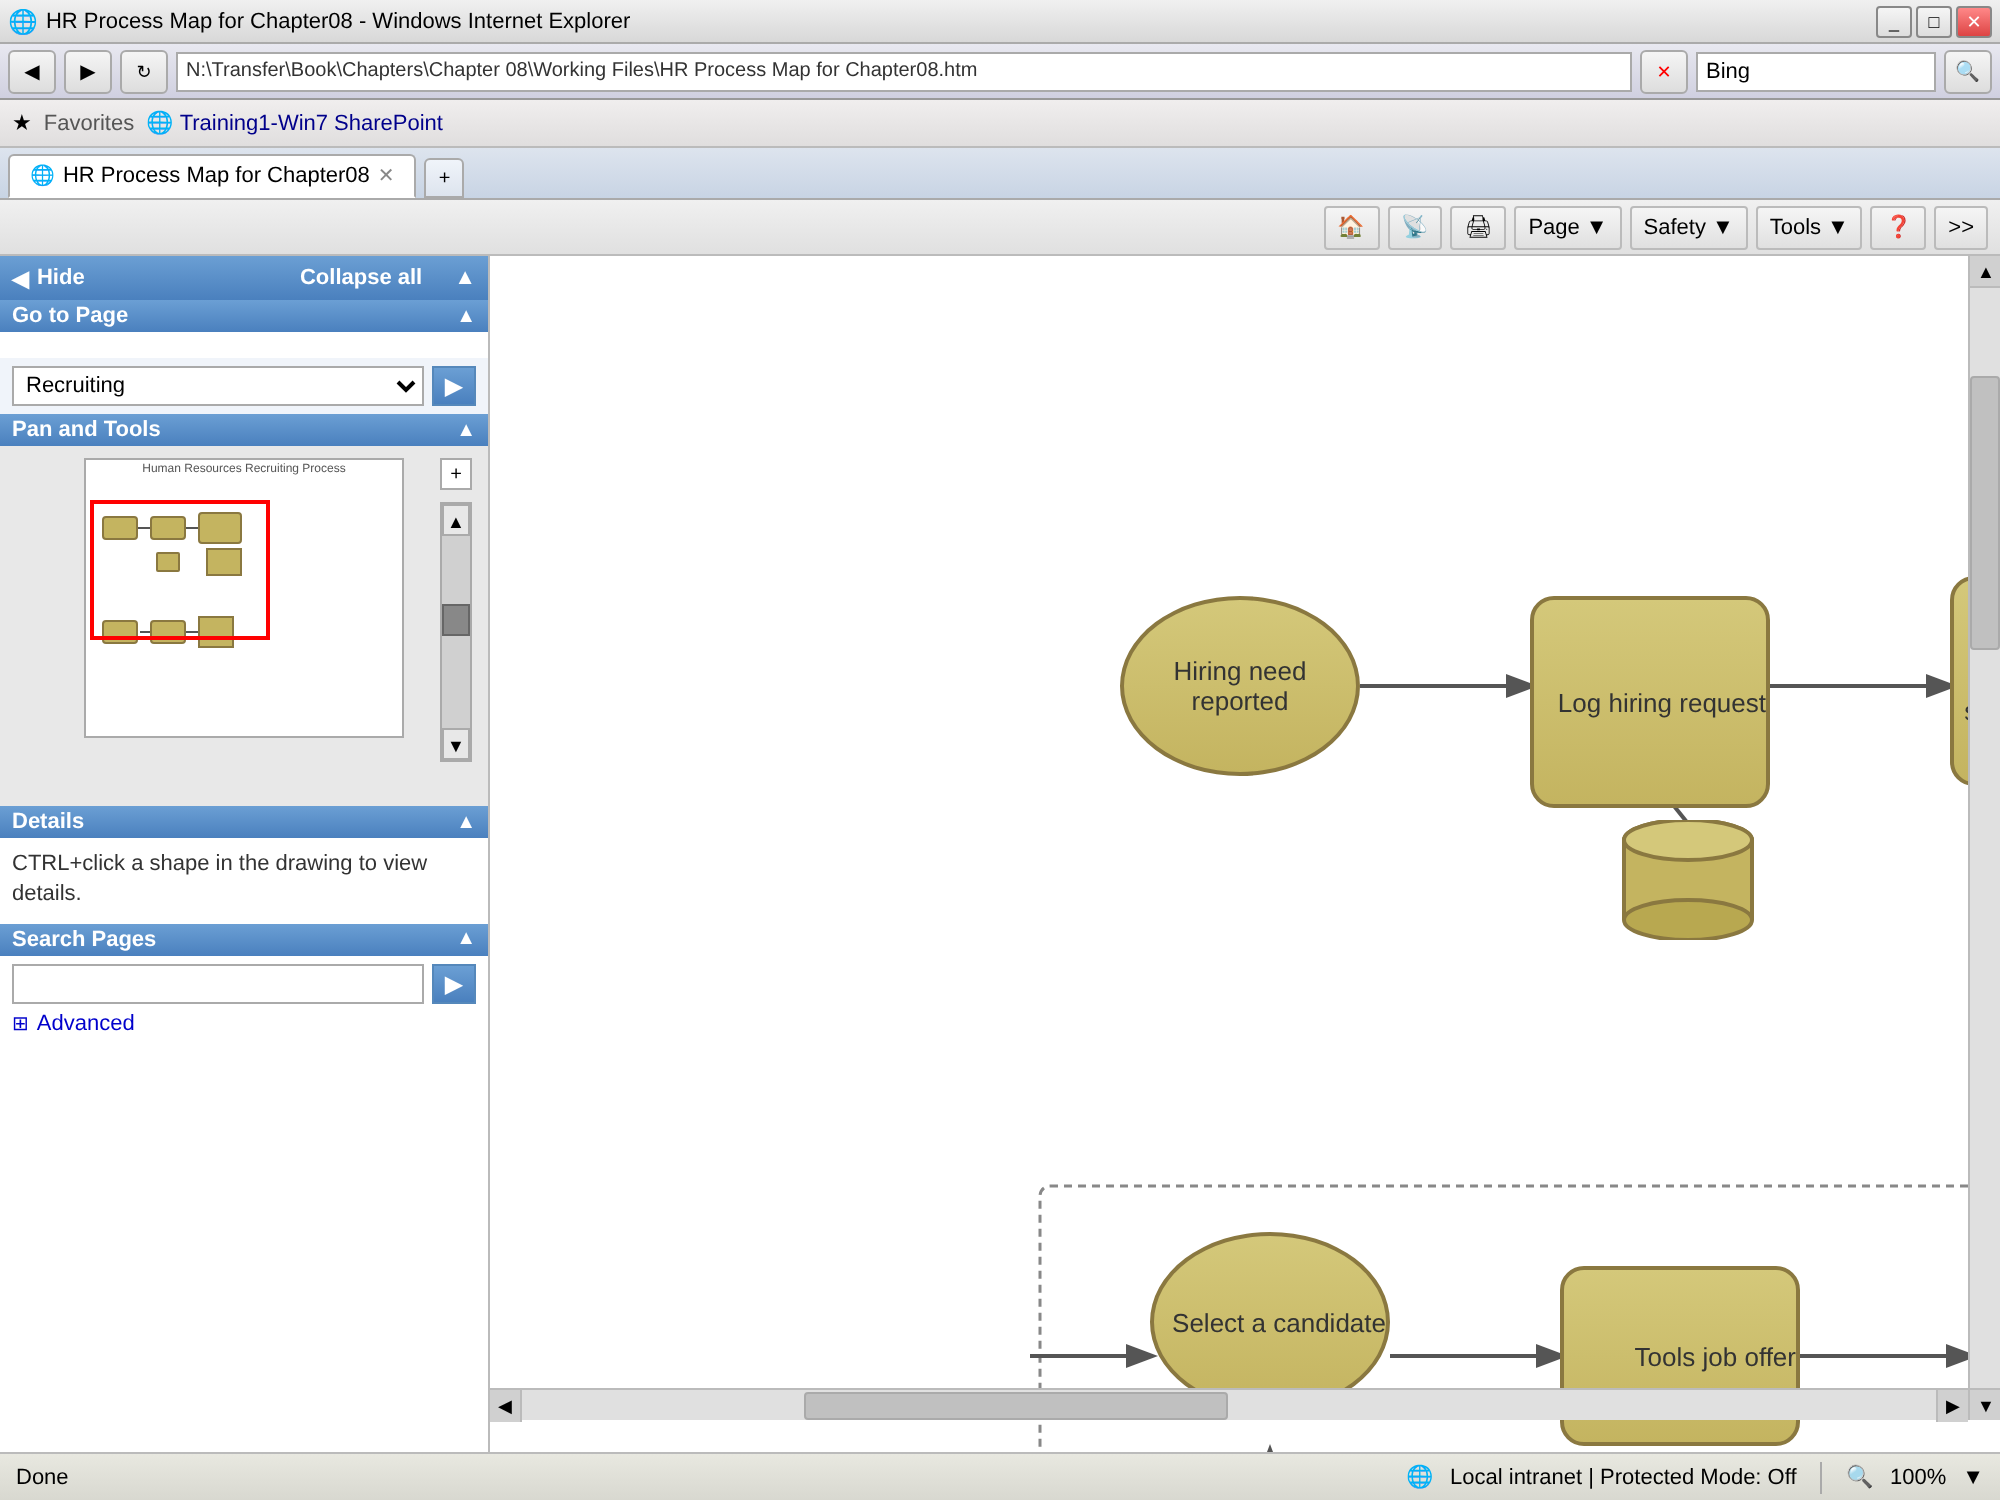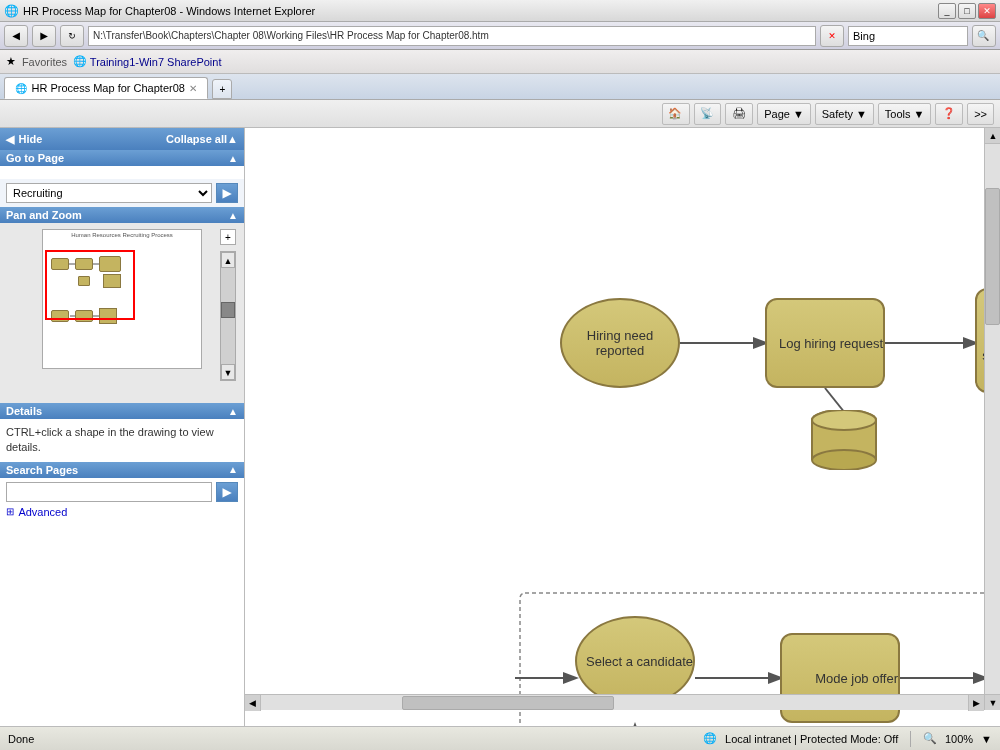--- a/index.html
+++ b/index.html
@@ -308,41 +308,41 @@
 
 <div class="main-layout">
 
   <div class="left-panel">
 
     <div class="panel-header">
       <div style="display:flex; align-items:center; gap:4px;">
         <span>◀</span>
         <span>Hide</span>
       </div>
-      <div style="display:flex; gap:0;">
+      <div style="display:flex; gap:16px;">
         <span>Collapse all</span>
         <span>▲</span>
       </div>
     </div>
 
     <div class="panel-section">
       <span>Go to Page</span>
       <span class="section-chevron">▲</span>
     </div>
     <div class="go-to-page">
       <select class="page-select">
         <option>Recruiting</option>
       </select>
       <div class="go-btn">
         <span>▶</span>
       </div>
     </div>
 
     <div class="panel-section">
-      <span>Pan and Zoom</span>
+      <span>Pan and Tools</span>
       <span class="section-chevron">▲</span>
     </div>
     <div class="pan-zoom-area">
 
       <div class="minimap">
         <div class="minimap-title">Human Resources Recruiting Process</div>
         <div class="minimap-content">
 
           <div style="position:absolute; left:8px; top:20px; width:18px; height:12px; background:#c4b460; border:1px solid #8a7840; border-radius:2px;"></div>
           <div style="position:absolute; left:32px; top:20px; width:18px; height:12px; background:#c4b460; border:1px solid #8a7840; border-radius:2px;"></div>
@@ -437,21 +437,21 @@
           <marker id="arrow" markerWidth="8" markerHeight="8" refX="6" refY="3" orient="auto">
             <path d="M0,0 L0,6 L8,3 z" fill="#555"></path>
           </marker>
         </defs>
       </svg>
 
       <div class="shape rounded-rect" style="left:315px; top:170px; width:120px; height:90px; border-radius: 50%;">
         <span>Hiring need reported</span>
       </div>
 
-      <div class="shape rounded-rect" style="left:520px; top:170px; width:120px; height:90px;">
+      <div class="shape rounded-rect" style="left:520px; top:170px; width:120px; height:106px;">
         <span>Log hiring request</span>
       </div>
 
       <div class="shape rounded-rect" style="left:730px; top:160px; width:130px; height:105px;">
         <span>Prepare job description and screening questions</span>
       </div>
 
       <div style="position:absolute; left:565px; top:282px; width:68px; height:60px;">
         <svg width="68" height="60">
           <ellipse cx="34" cy="10" rx="32" ry="10" fill="#d4c87a" stroke="#8a7840" stroke-width="2"></ellipse>
@@ -461,21 +461,21 @@
           <ellipse cx="34" cy="50" rx="32" ry="10" fill="#b8a850" stroke="#8a7840" stroke-width="2"></ellipse>
           <ellipse cx="34" cy="10" rx="32" ry="10" fill="#d4c87a" stroke="#8a7840" stroke-width="2"></ellipse>
         </svg>
       </div>
 
       <div class="shape rounded-rect" style="left:330px; top:488px; width:120px; height:90px; border-radius: 50%;">
         <span>Select a candidate</span>
       </div>
 
       <div class="shape rounded-rect" style="left:535px; top:505px; width:120px; height:90px;">
-        <span>Mode job offer</span>
+        <span>Tools job offer</span>
       </div>
 
       <div style="position:absolute; left:738px; top:498px; width:120px; height:112px;">
         <svg width="120" height="112">
           <polygon points="60,4 116,56 60,108 4,56" fill="#d4c87a" stroke="#8a7840" stroke-width="2"></polygon>
         </svg>
         <div style="position:absolute; top:0; left:0; width:120px; height:112px; display:flex; align-items:center; justify-content:center; text-align:center; font-size:13px; color:#333;">
           <span>Candidate accepts?</span>
         </div>
       </div>

